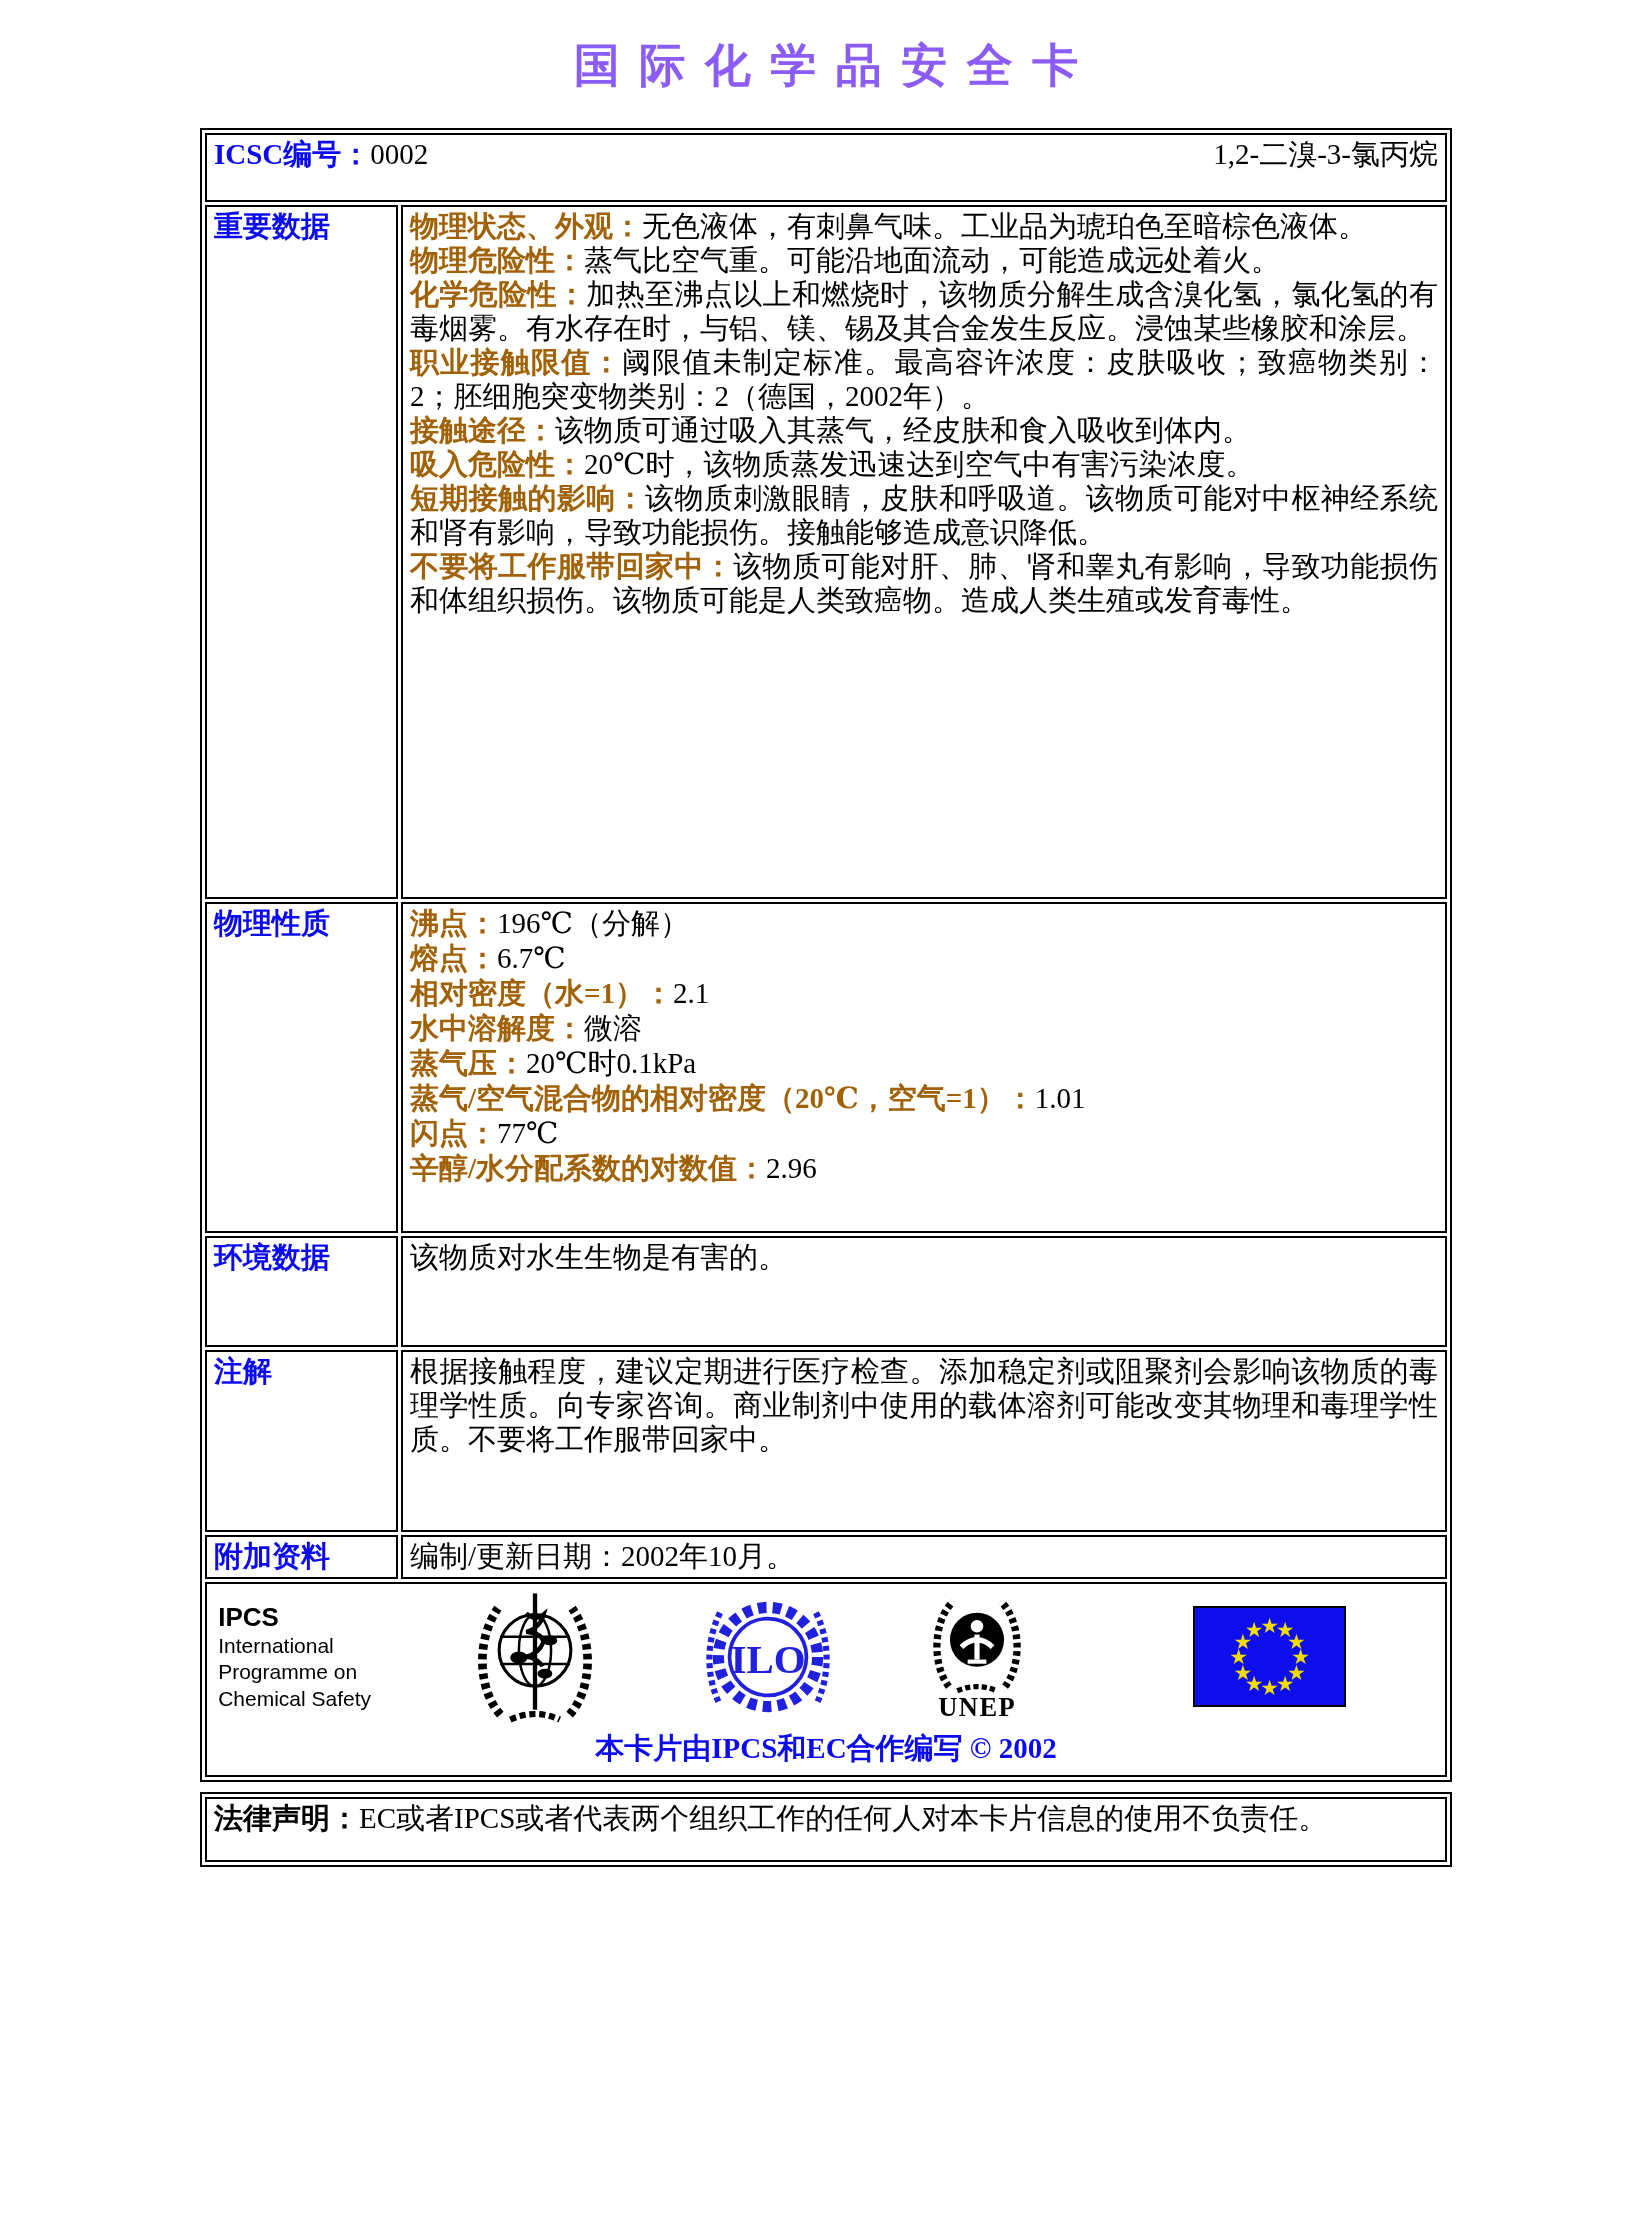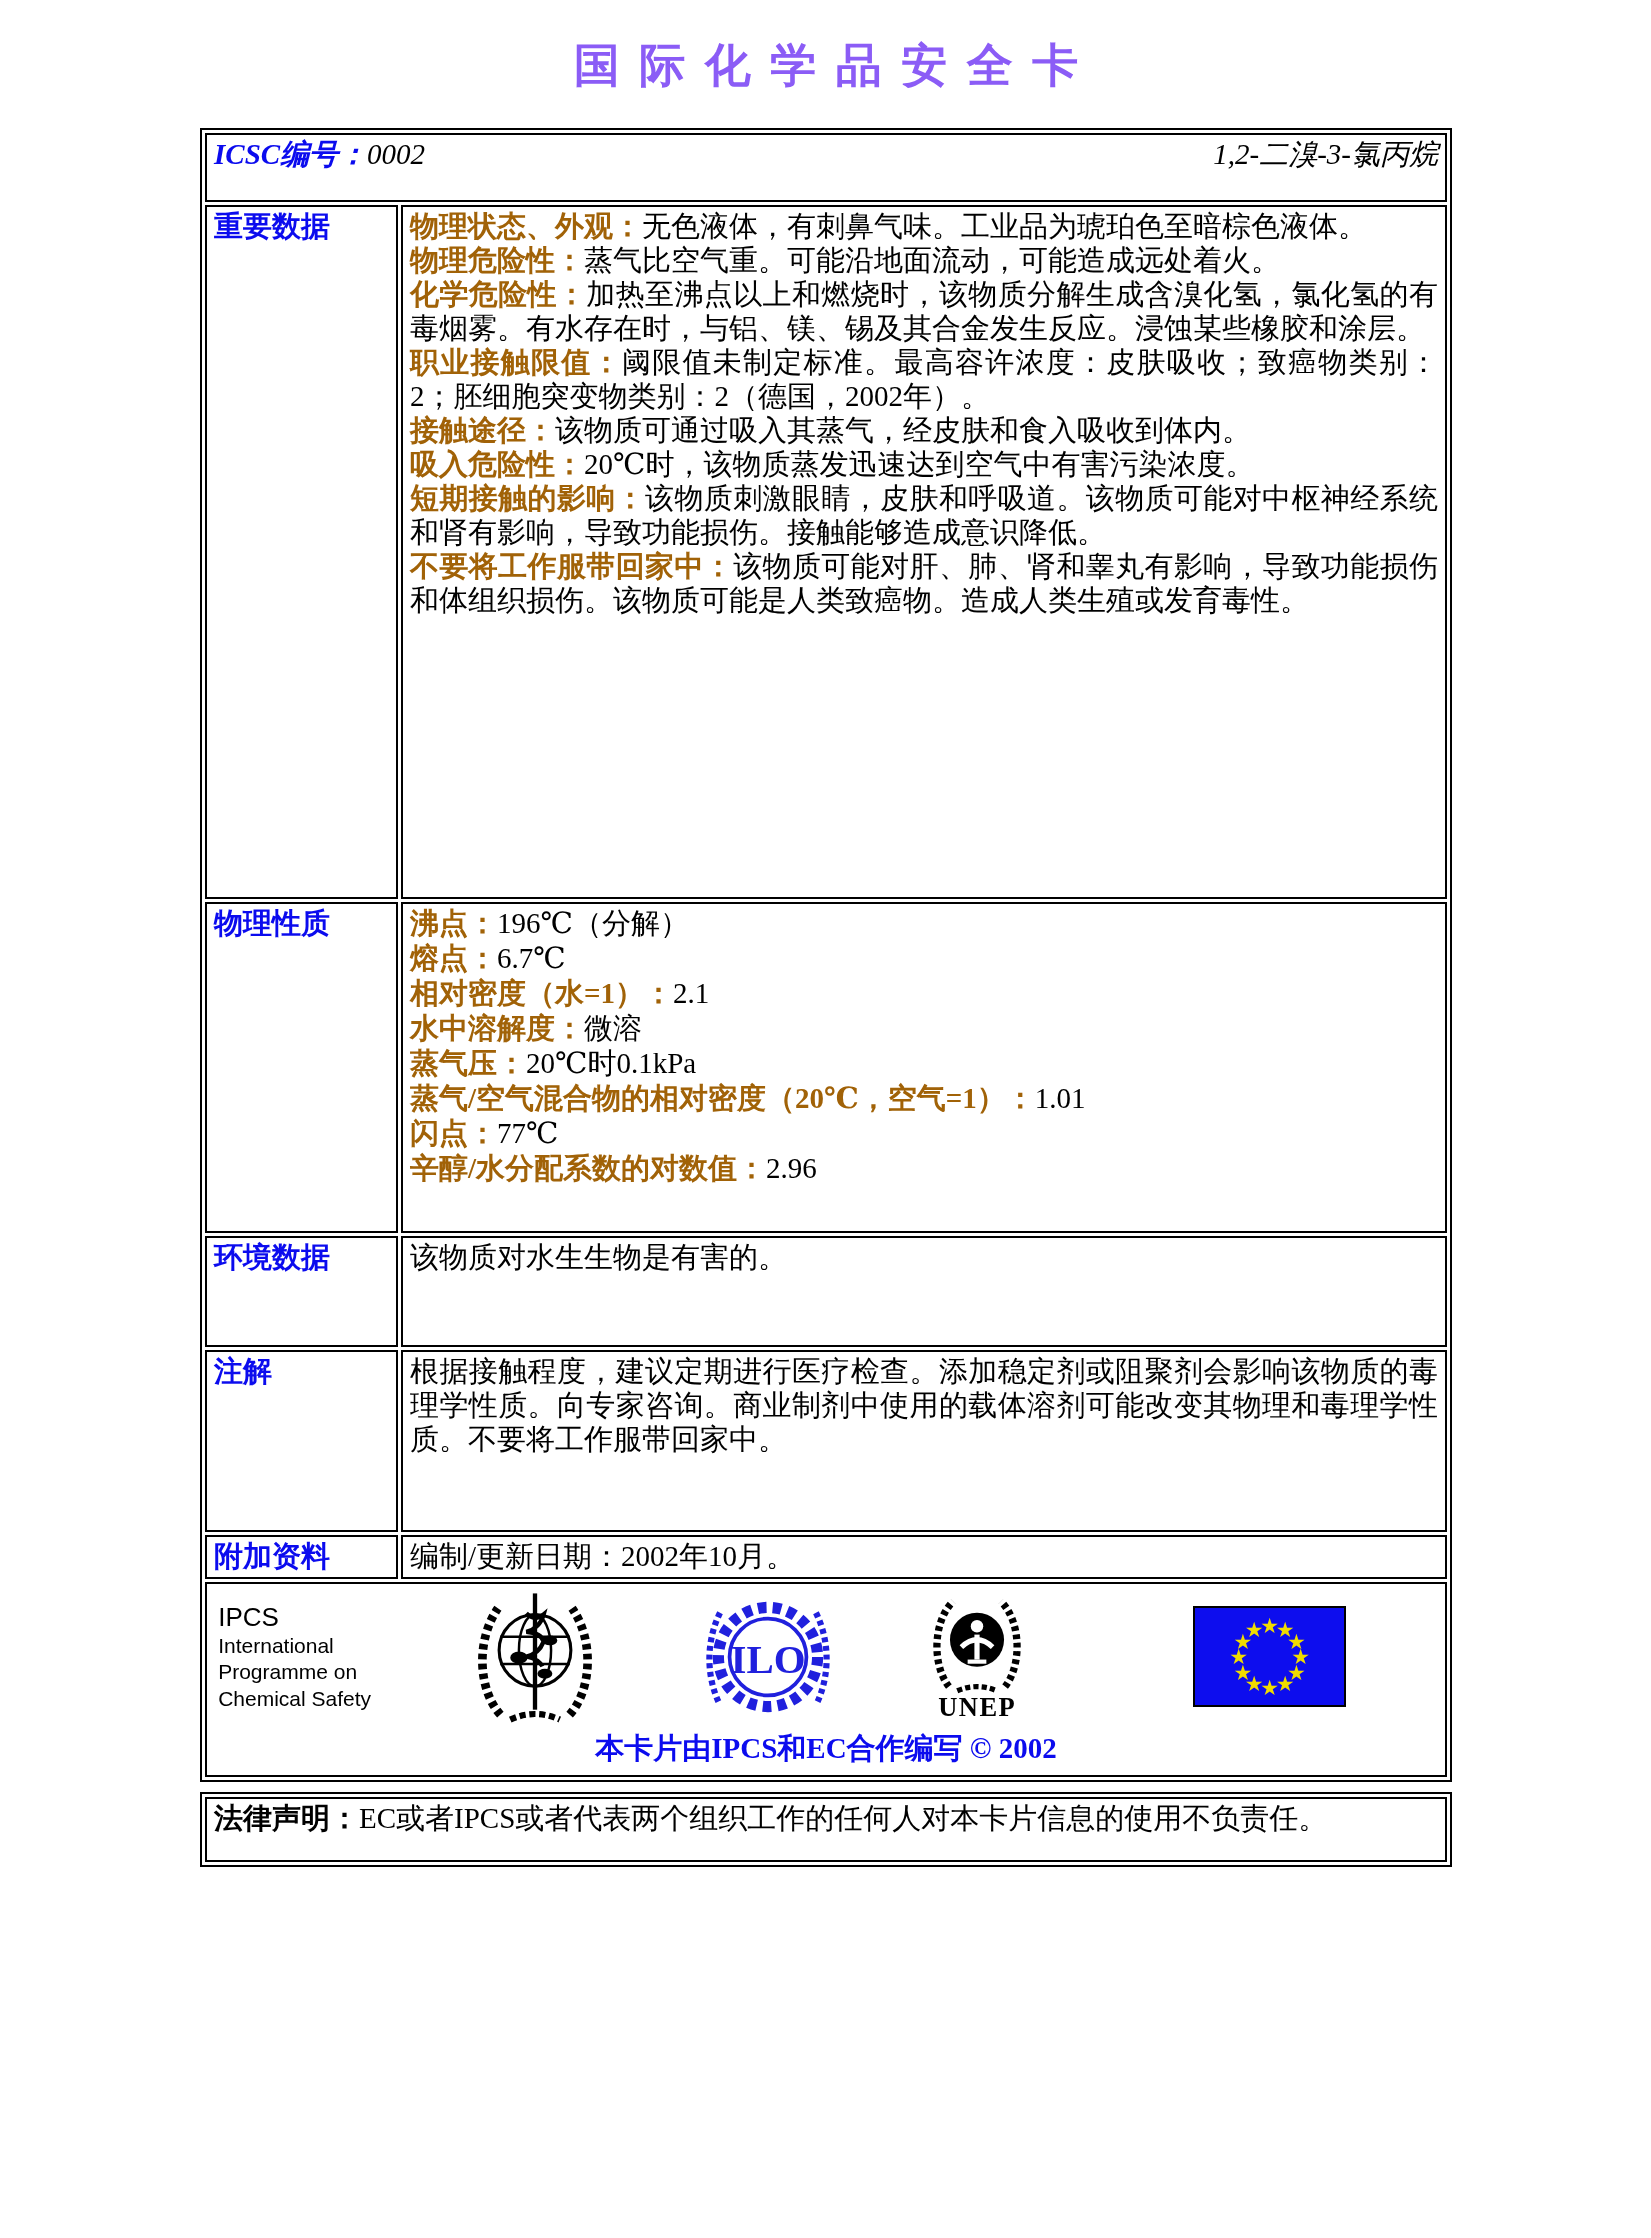--- a/index.html
+++ b/index.html
@@ -28,21 +28,21 @@
   }
   table.icsc td{
     border:2.1px solid #000;
     vertical-align:top;
     font-size:29px;
     line-height:34px;
     padding:2.1px 7px;
     background:#fff;
   }
   td.hdr-cell{height:61px;vertical-align:middle;}
-  .hdr{display:flex;justify-content:space-between;align-items:center;font-style:italic;}
+  .hdr{display:flex;justify-content:space-between;align-items:center;}
   .blue{color:#0b0bee;}
   .bold{font-weight:bold;}
   td.lblcol{
     width:175px;
     vertical-align:middle;
     color:#0b0bee;
     font-weight:bold;
     font-size:31px;
     padding:0 2.8px;
   }
@@ -54,21 +54,21 @@
   .h-notes{height:174px;}
   .h-add{height:36px;}
   .prop{line-height:35px;text-align:left;}
   td.footer-cell{height:187px;padding:9.7px 8.4px 5.6px 8.4px;}
   .logos{display:flex;align-items:center;}
   .ipcs-block{
     width:209px;
     font-family:"Liberation Sans","DejaVu Sans",sans-serif;
     padding-left:4.2px;
   }
-  .ipcs-title{font-size:26px;font-weight:normal;line-height:32px;}
+  .ipcs-title{font-size:26px;font-weight:bold;line-height:32px;}
   .ipcs-sub{font-size:21px;line-height:26.5px;}
   .logo-who{margin-left:46px;}
   .logo-ilo{margin-left:109px;}
   .unep-block{margin-left:88px;display:flex;flex-direction:column;align-items:center;}
   .unep-label{font-size:26.5px;font-weight:bold;letter-spacing:1.4px;line-height:28px;margin-top:-4.2px;}
   .eu-flag{
     margin-left:157px;
     width:149px;height:97px;
     background:#0d0dee;
     border:2.1px solid #000;

